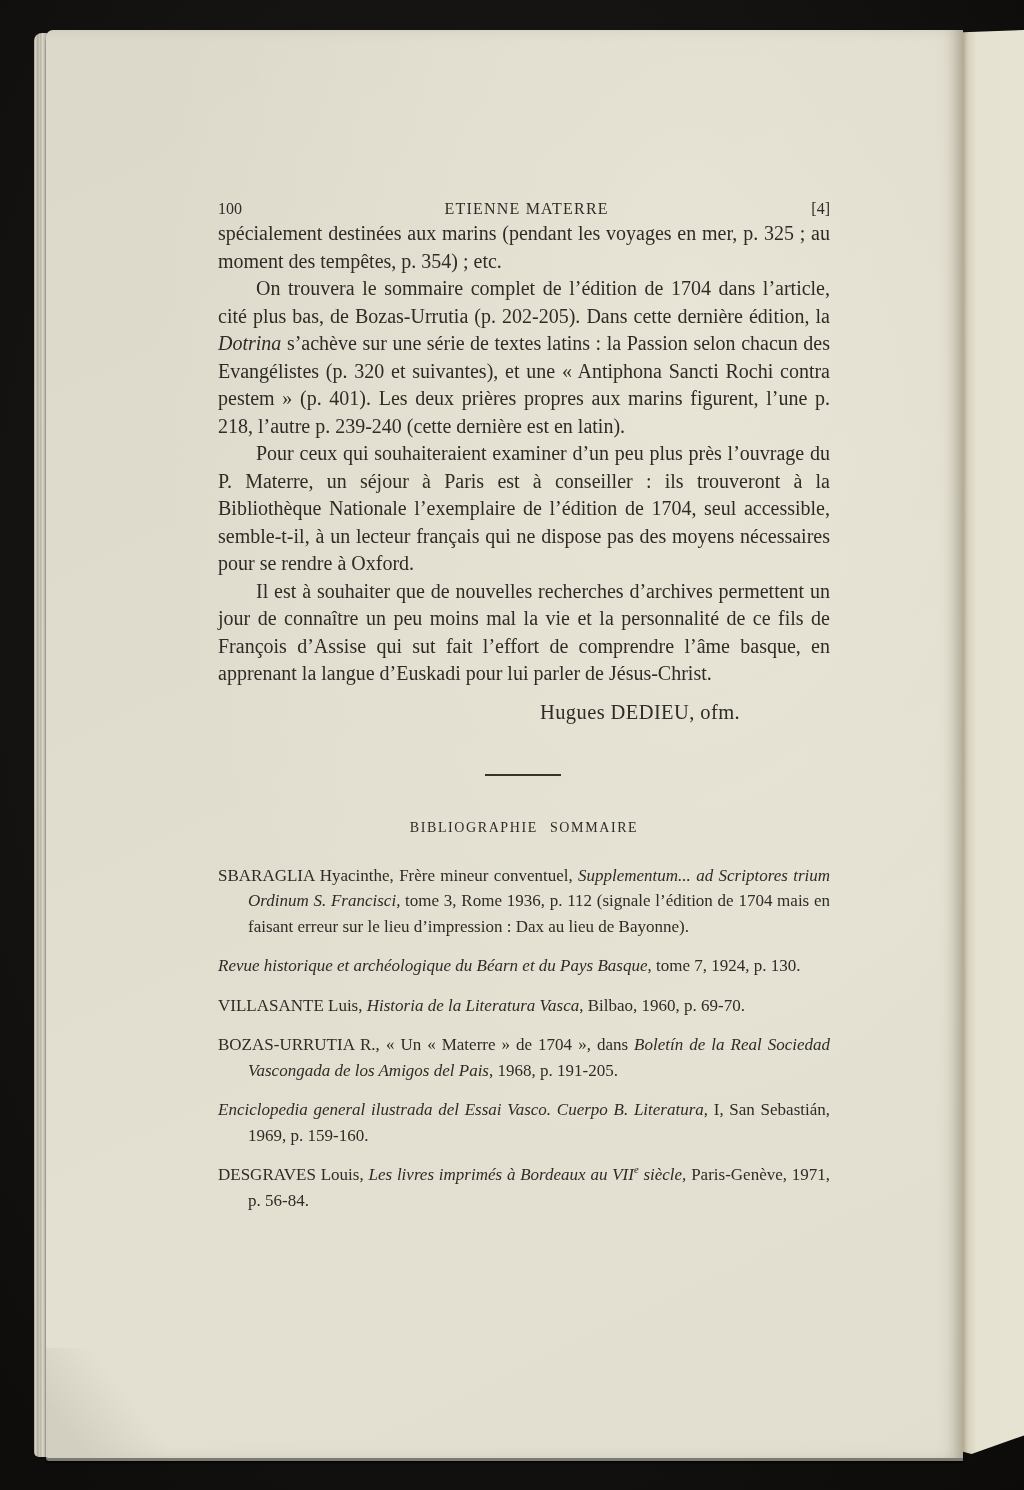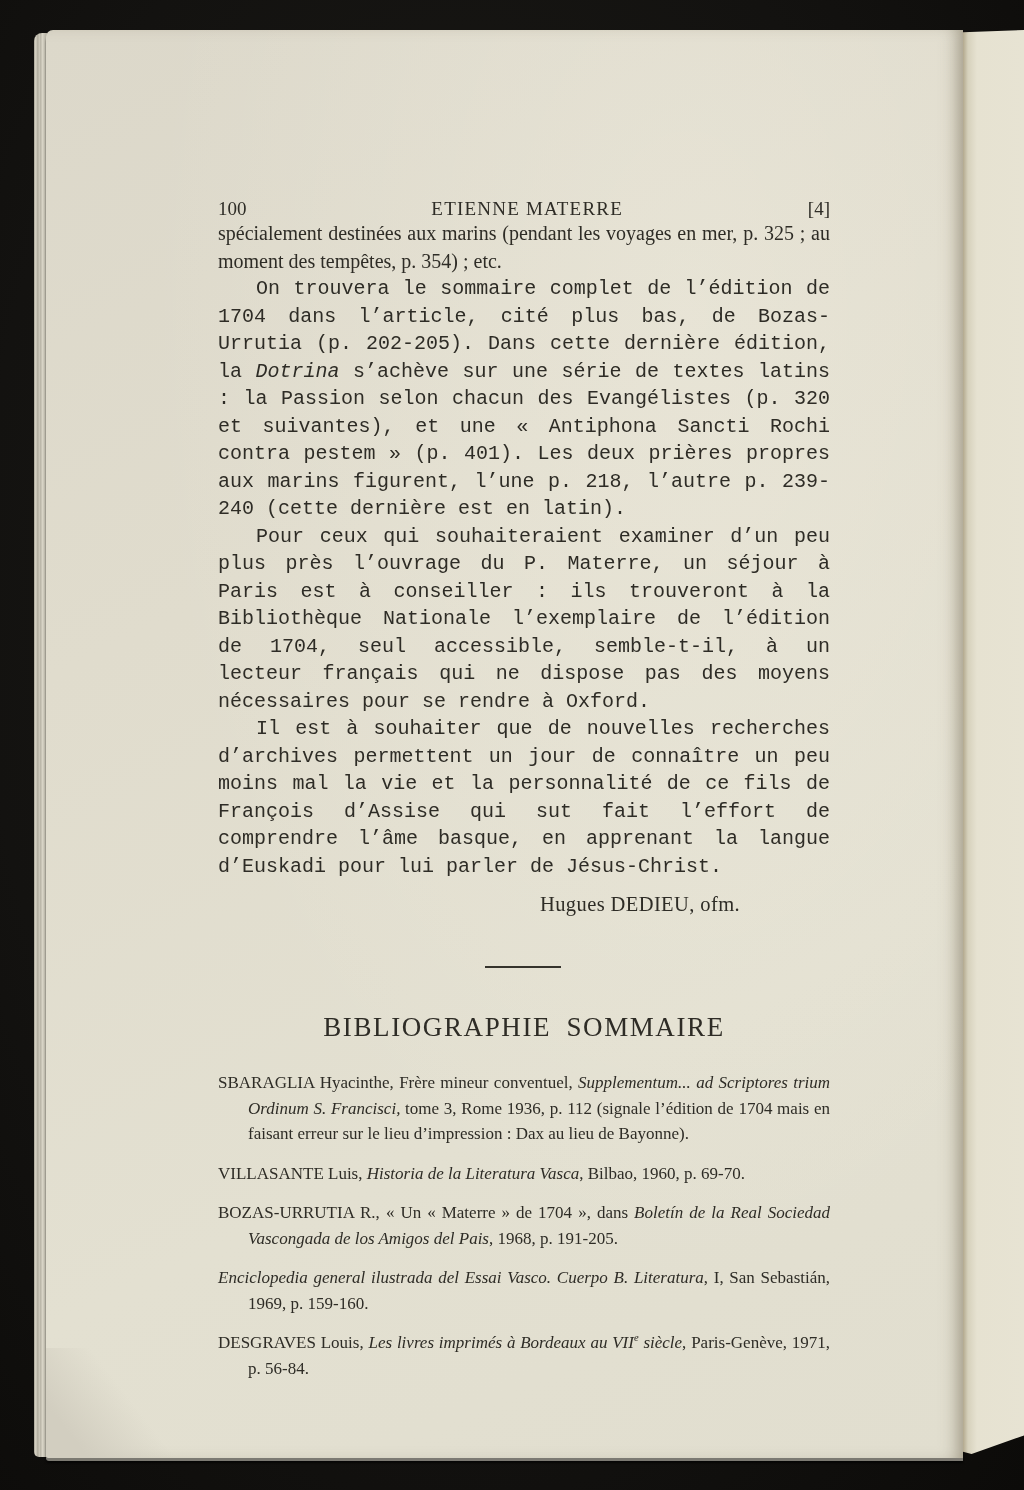--- a/index.html
+++ b/index.html
@@ -57,46 +57,46 @@
   .content {
     position: relative;
     margin-left: 172px;
     padding-top: 168px;
     width: 612px;
   }
   .running-header {
     display: flex;
     justify-content: space-between;
     align-items: baseline;
-    font-size: 19px;
+    font-size: 16px;
     line-height: 22px;
   }
   .running-title { letter-spacing: 1.2px; }
   .body-text {
     font-size: 20px;
     line-height: 27.5px;
     text-align: justify;
   }
   .body-text p { text-align: justify; }
-  .body-text p.indent { text-indent: 38px; font-family: Liberation Mono, monospace; }
+  .body-text p.indent { text-indent: 38px; }
   .it { font-style: italic; }
   sup { font-size: 0.62em; vertical-align: super; line-height: 0; }
   .signature { margin-top: 9px; font-size: 20.5px; line-height: 31px; }
   .signature-name { margin-left: 322px; letter-spacing: 0.4px; }
   .signature-place { margin-left: 357px; letter-spacing: 0.4px; }
   .separator-rule {
     width: 76px;
     border: none;
     border-top: 2px solid #35332c;
     margin: 46px 0 0 267px;
   }
   .biblio-heading {
     margin-top: 44px;
     text-align: center;
-    font-size: 27px;
+    font-size: 14px;
     font-weight: normal;
     letter-spacing: 1.6px;
     word-spacing: 7px;
   }
   .biblio-entries {
     margin-top: 27px;
     font-size: 17px;
     line-height: 25.5px;
   }
   .biblio-entries p {
@@ -134,20 +134,21 @@
       <div class="signature">
         <p class="signature-name">Hugues DEDIEU, ofm.</p>
       </div>
 
       <hr class="separator-rule">
 
       <h2 class="biblio-heading">BIBLIOGRAPHIE SOMMAIRE</h2>
 
       <div class="biblio-entries">
           <p><span>SBARAGLIA Hyacinthe, Frère mineur conventuel, </span><span class="it">Supplementum... ad Scriptores trium Ordinum S. Francisci,</span><span> tome 3, Rome 1936, p. 112 (signale l’édition de 1704 mais en faisant erreur sur le lieu d’impression : Dax au lieu de Bayonne).</span></p>
+          <p><span class="it">Revue historique et archéologique du Béarn et du Pays Basque</span><span>, tome 7, 1924, p. 130.</span></p>
           <p><span>VILLASANTE Luis, </span><span class="it">Historia de la Literatura Vasca</span><span>, Bilbao, 1960, p. 69-70.</span></p>
           <p><span>BOZAS-URRUTIA R., « Un « Materre » de 1704 », dans </span><span class="it">Boletín de la Real Sociedad Vascongada de los Amigos del Pais</span><span>, 1968, p. 191-205.</span></p>
           <p><span class="it">Enciclopedia general ilustrada del Essai Vasco. Cuerpo B. Literatura</span><span>, I, San Sebastián, 1969, p. 159-160.</span></p>
           <p><span>DESGRAVES Louis, </span><span class="it">Les livres imprimés à Bordeaux au VII</span><sup class="it">e</sup><span class="it"> siècle</span><span>, Paris-Genève, 1971, p. 56-84.</span></p>
         </div>
 
     </div>
   </div>
 
   <div class="next-page"></div>

